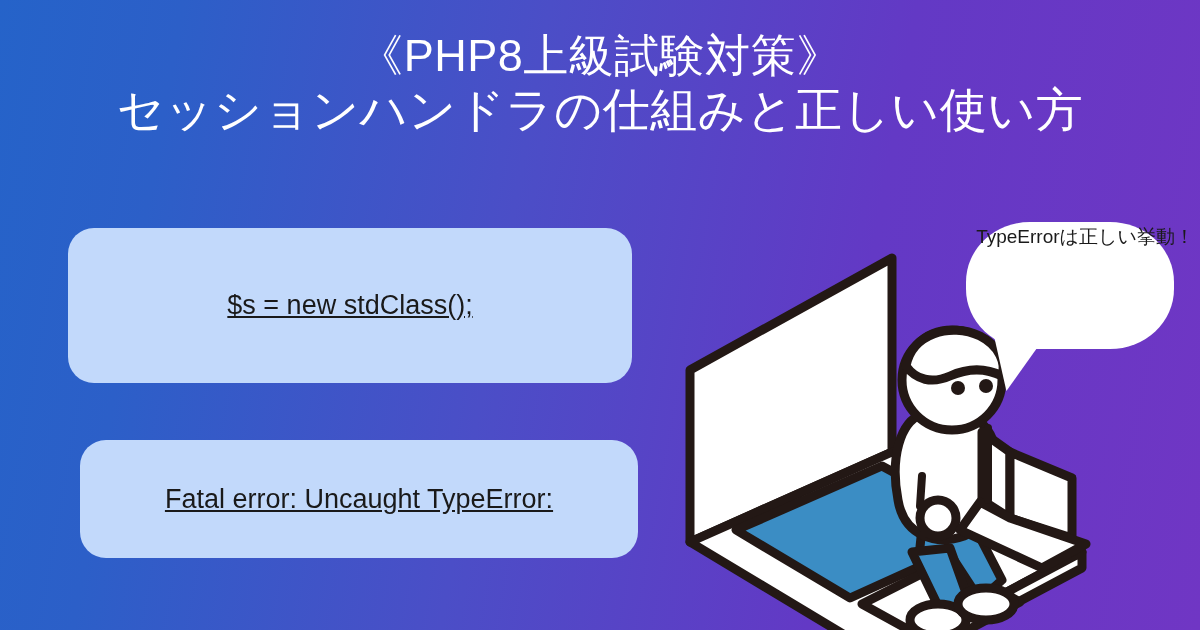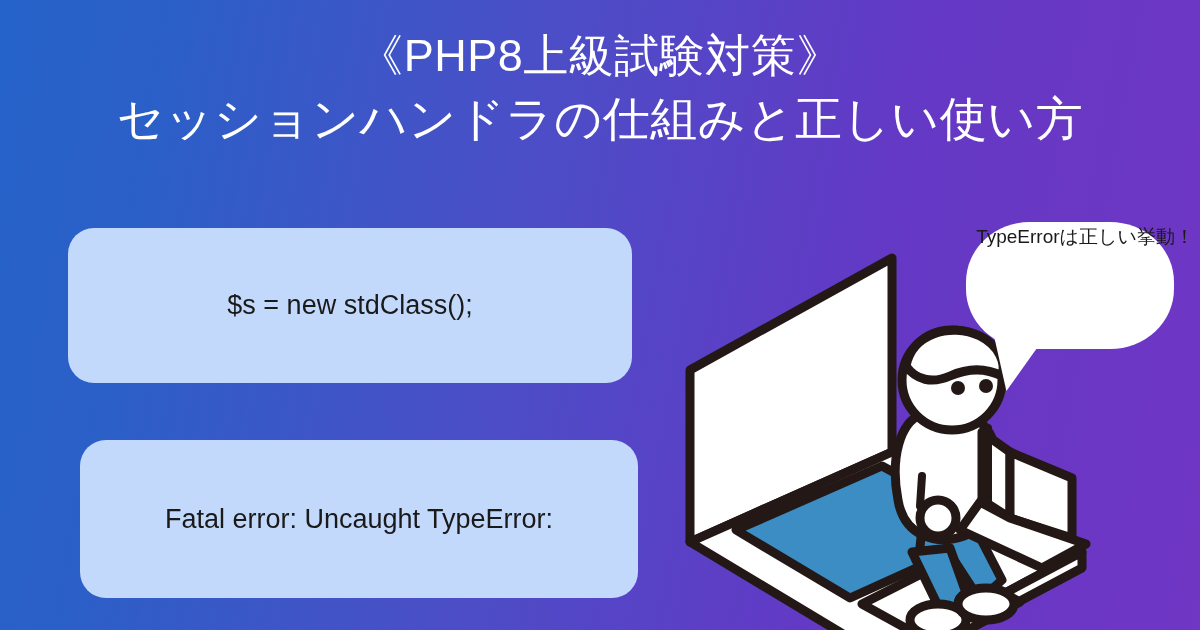--- a/index.html
+++ b/index.html
@@ -33,48 +33,49 @@
   }
   .title-line {
     display: block;
     white-space: nowrap;
   }
   #title-line-1 {
     font-size: 45px;
   }
   #title-line-2 {
     font-size: 47px;
-    margin-top: 10px;
+    margin-top: 1px;
   }
 
   
   .info-box {
     position: absolute;
     background: #c2d9fb;
     border-radius: 26px;
     color: #1a1a1a;
     display: flex;
     flex-direction: column;
     align-items: center;
     justify-content: center;
     text-align: center;
     line-height: 1.42;
     font-size: 27px;
+    text-decoration: underline;
   }
   #code-box {
     left: 68px;
     top: 228px;
     width: 564px;
     height: 155px;
   }
   #error-box {
     left: 80px;
     top: 440px;
     width: 558px;
-    height: 158px;
+    height: 118px;
   }
   .info-line { display: block; white-space: nowrap; }
 
   
   #illustration {
     position: absolute;
     left: 650px;
     top: 200px;
     width: 550px;
     height: 430px;

